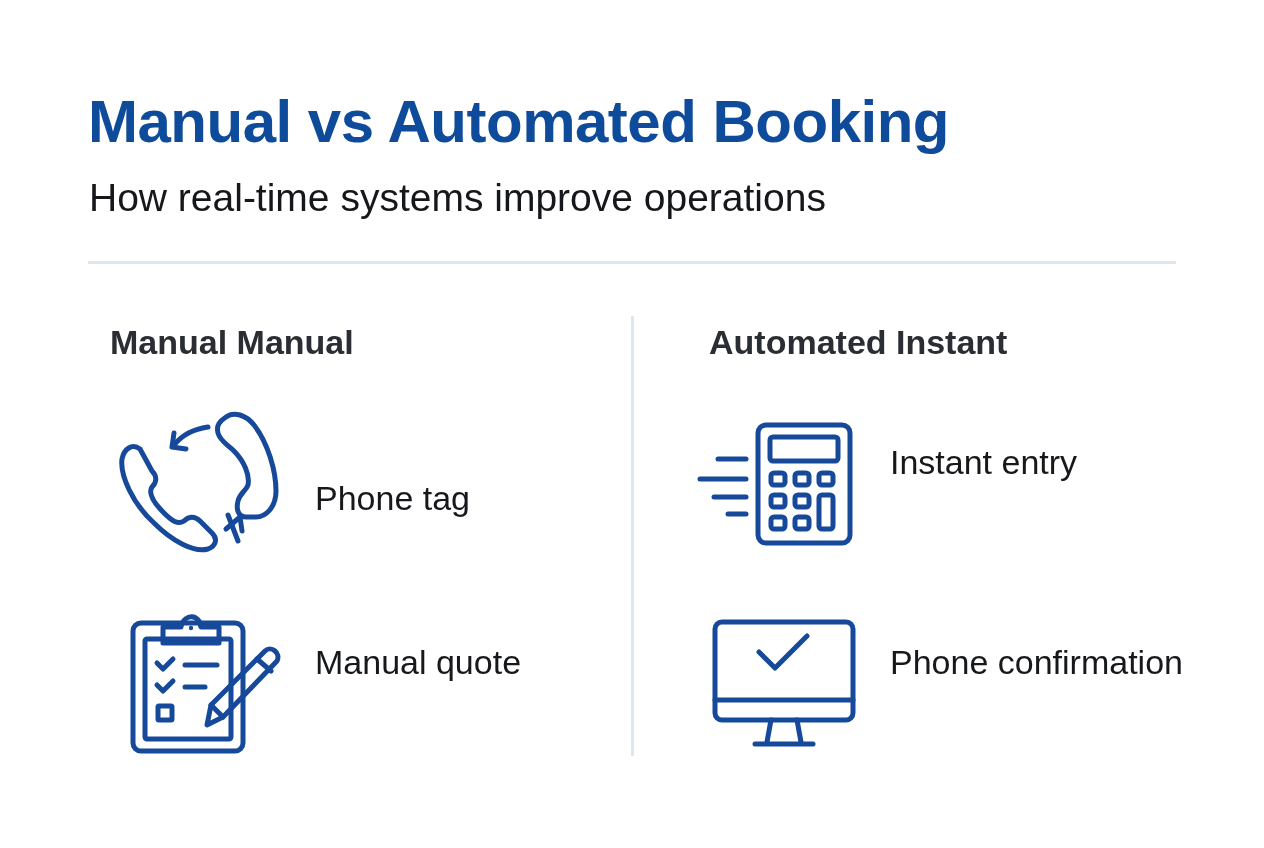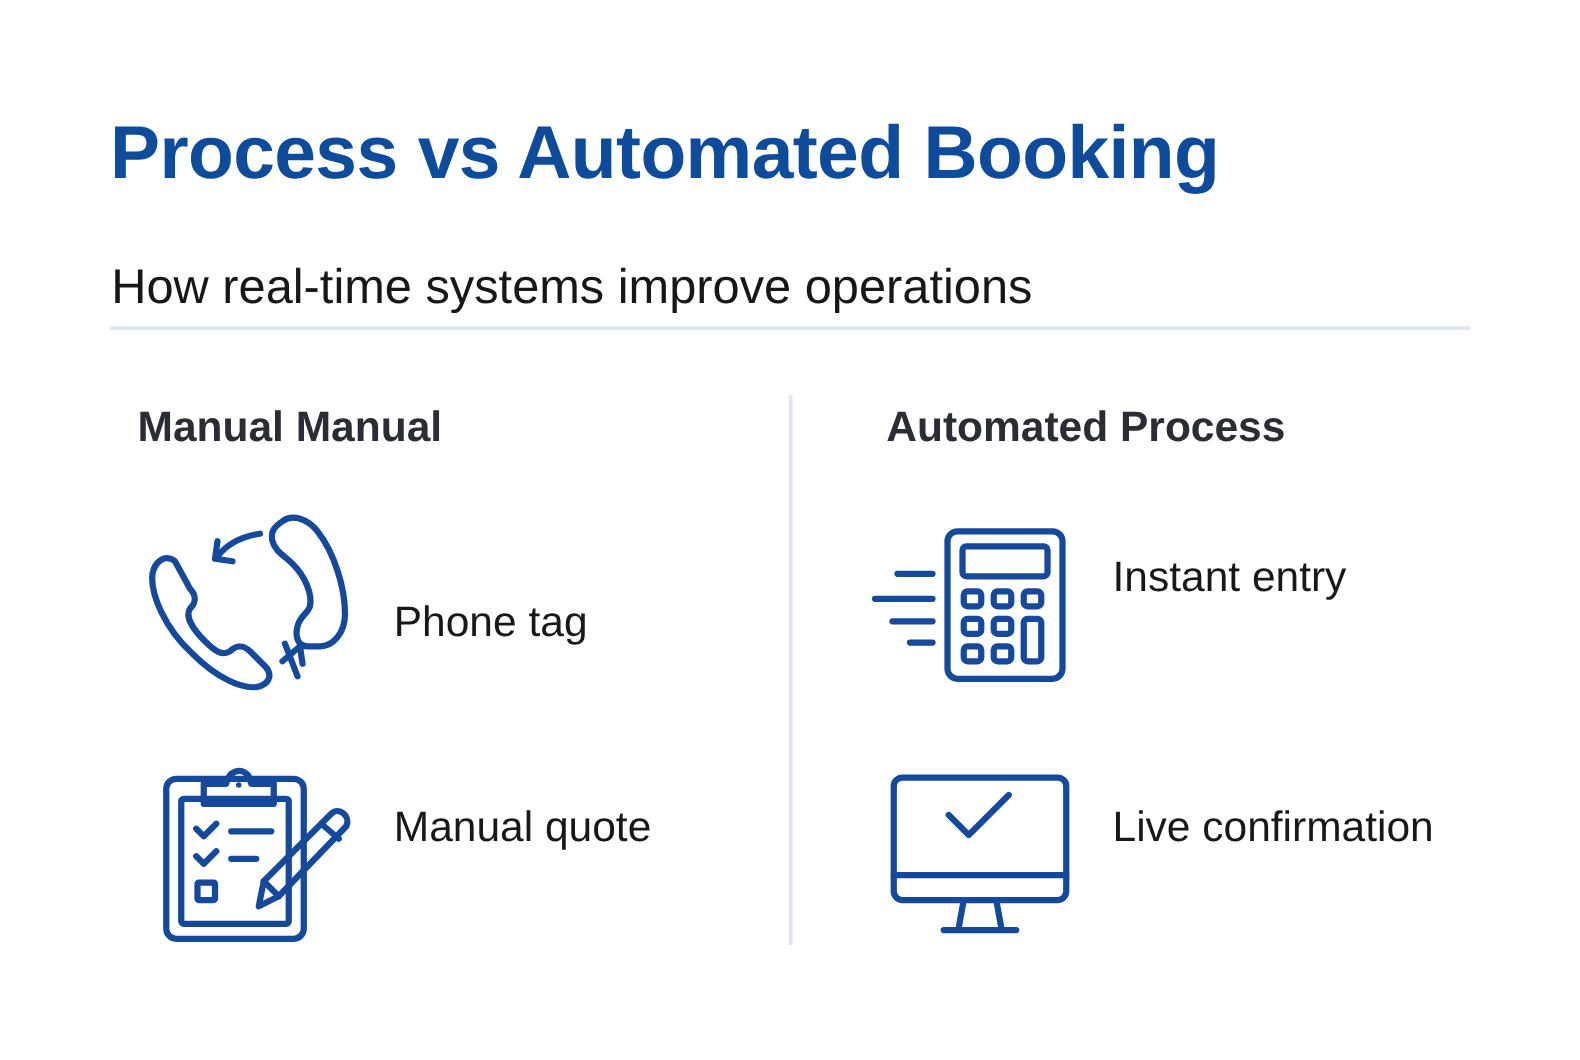--- a/index.html
+++ b/index.html
@@ -27,21 +27,20 @@
     }
     .subtitle {
       position: absolute;
       left: 89px;
       top: 174px;
       font-size: 39px;
       font-weight: 400;
       color: #15171a;
       line-height: 48px;
       white-space: nowrap;
-      margin-top: 32px;
     }
     .hdivider {
       position: absolute;
       left: 88px;
       top: 261px;
       width: 1088px;
       height: 3px;
       background: #dde6f1;
     }
     .vdivider {
@@ -79,21 +78,21 @@
       fill: none;
       stroke: #16499a;
       stroke-width: 5;
       stroke-linecap: round;
       stroke-linejoin: round;
     }
   </style>
 </head>
 <body>
 
-<div class="title">Process vs Automated Booking</div>
+<div class="title">Manual vs Automated Booking</div>
 <div class="subtitle">How real-time systems improve operations</div>
 
 <div class="hdivider"></div>
 <div class="vdivider"></div>
 
 <section>
   <div class="col-header manual">Manual Manual</div>
 
   <svg class="item-icon" style="left:112px; top:405px;" width="175" height="155" viewBox="0 0 175 155">
 
@@ -142,21 +141,21 @@
     <rect class="s" x="33" y="101" width="14" height="14" rx="1"></rect>
 
     <path class="s" d="M82 120 L86 100 L140 46 C146 40, 156 48, 152 56 L98 112 Z"></path>
     <path class="s" d="M132 54 L146 66"></path>
     <path class="s" d="M86 100 L98 112"></path>
   </svg>
   <div class="item-label" style="left:315px; top:640px;">Manual quote</div>
 </section>
 
 <section>
-  <div class="col-header auto">Automated Process</div>
+  <div class="col-header auto">Automated Instant</div>
 
   <svg class="item-icon" style="left:690px; top:415px;" width="170" height="140" viewBox="0 0 170 140">
 
     <path class="s" d="M28 44 L56 44"></path>
     <path class="s" d="M10 64 L56 64"></path>
     <path class="s" d="M24 82 L56 82"></path>
     <path class="s" d="M38 99 L56 99"></path>
 
     <rect class="s" x="68" y="10" width="92" height="118" rx="8" ry="8"></rect>
 
@@ -177,14 +176,14 @@
   <div class="item-label" style="left:890px; top:440px;">Instant entry</div>
 
   <svg class="item-icon" style="left:705px; top:612px;" width="160" height="140" viewBox="0 0 160 140">
     <rect class="s" x="10" y="10" width="138" height="98" rx="7" ry="7"></rect>
     <path class="s" d="M10 88 L148 88"></path>
     <path class="s" d="M54 40 L70 56 L102 24"></path>
     <path class="s" d="M66 108 L62 130"></path>
     <path class="s" d="M92 108 L96 130"></path>
     <path class="s" d="M50 132 L108 132"></path>
   </svg>
-  <div class="item-label" style="left:890px; top:640px;">Live confirmation</div>
+  <div class="item-label" style="left:890px; top:640px;">Phone confirmation</div>
 </section>
 
 </body></html>

